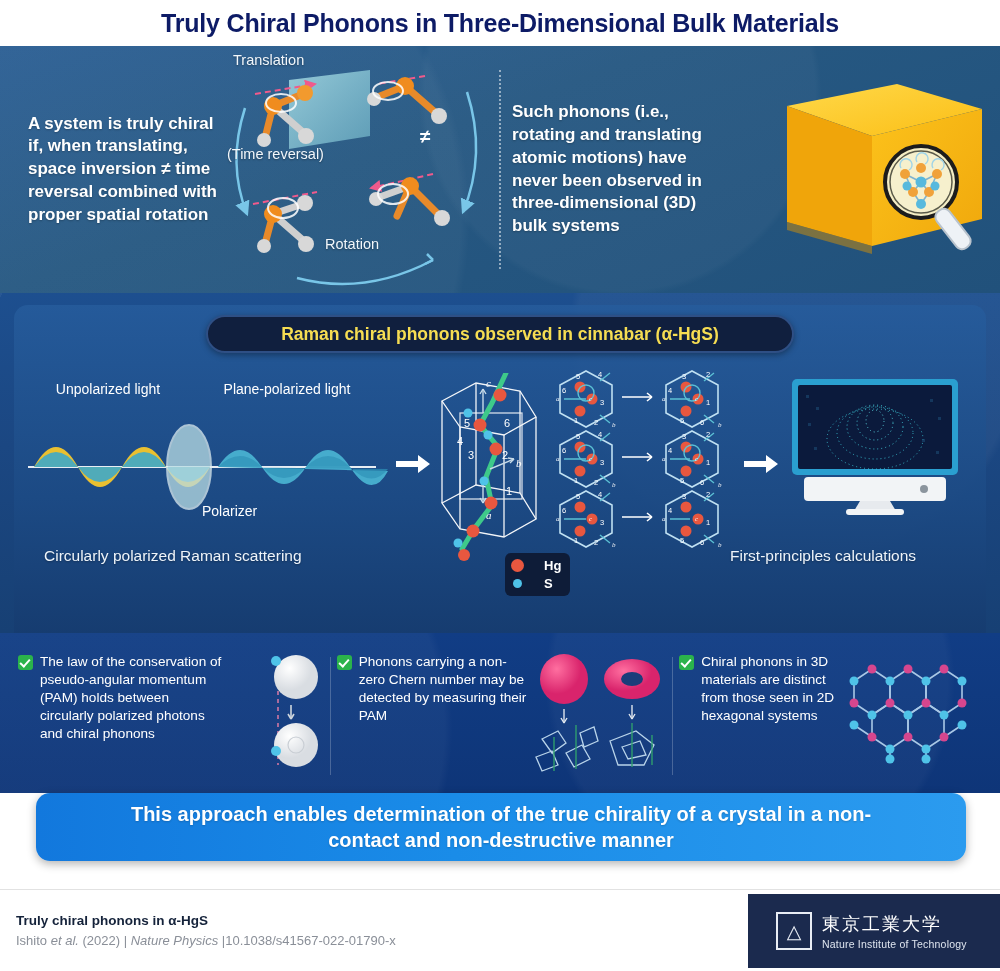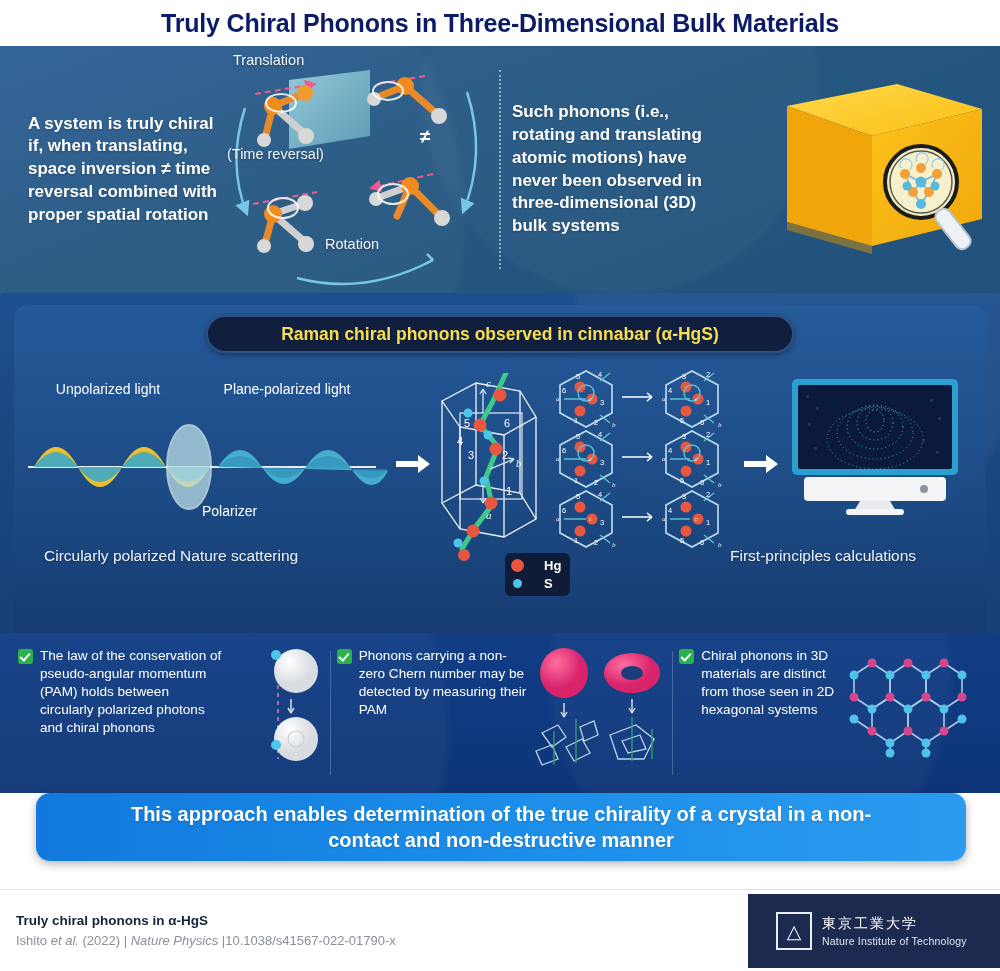--- a/index.html
+++ b/index.html
@@ -116,21 +116,21 @@
     position:relative; height: 160px;
     background: linear-gradient(180deg,#113d85 0%, #0e3578 100%);
     overflow:hidden;
   }
   .sec3::before{
     content:""; position:absolute; inset:0;
     background:
       radial-gradient(circle at 18% 60%, rgba(255,255,255,.035) 0 32%, transparent 33%),
       radial-gradient(circle at 75% 30%, rgba(255,255,255,.03) 0 26%, transparent 27%);
   }
-  .bullets { position:relative; display:flex; height:100%; padding: 14px 18px 0 18px; }
+  .bullets { position:relative; display:flex; height:100%; padding: 20px 18px 0 18px; }
   .bullet { position:relative; display:flex; gap:7px; }
   .b1 { width: 320px; }
   .b2 { width: 345px; }
   .b3 { width: 317px; }
   .bsep { width:1px; background: rgba(255,255,255,.22); margin: 4px 6px 18px 6px; }
   .check {
     flex: 0 0 auto; width:15px; height:15px; border-radius:3px;
     background:#2bb34b; position:relative; margin-top:2px;
   }
   .check::after{
@@ -170,21 +170,21 @@
   .logo-box {
     position:absolute; right: 0px; top: 4px; width: 252px; height: 74px;
     background:#1b2a4e; display:flex; align-items:center; gap:10px;
     padding-left: 28px;
   }
   .logo-mark {
     width: 36px; height: 38px; border: 2.5px solid #e9edf5; position:relative;
     display:flex; align-items:center; justify-content:center;
   }
   .logo-mark span { color:#e9edf5; font-size: 19px; line-height:1; }
-  .logo-text .jp { color:#ffffff; font-size: 14px; letter-spacing: 2px; font-weight:500; }
+  .logo-text .jp { color:#ffffff; font-size: 18px; letter-spacing: 2px; font-weight:500; }
   .logo-text .en { color:#dfe5ef; font-size: 10.5px; letter-spacing: .2px; margin-top:2px; }
 </style>
 </head>
 <body>
 
 <div class="title-bar">
   <h1>Truly Chiral Phonons in Three-Dimensional Bulk Materials</h1>
 </div>
 
 <div class="sec1">
@@ -532,21 +532,21 @@
           <rect x="24" y="70" width="3" height="3"></rect>
             <rect x="146" y="74" width="3" height="3"></rect>
         </g>
         <rect x="14" y="100" width="142" height="24" rx="4" fill="#f2f4f6"></rect>
         <circle cx="134" cy="112" r="4" fill="#8b949d"></circle>
         <polygon points="70,124 100,124 106,134 64,134" fill="#e7eaee"></polygon>
         <rect x="56" y="132" width="58" height="6" rx="3" fill="#f2f4f6"></rect>
       </svg>
     </div>
 
-    <div class="flow-caption" style="left:44px; top:180px;">Circularly polarized Nature scattering</div>
+    <div class="flow-caption" style="left:44px; top:180px;">Circularly polarized Raman scattering</div>
     <div class="flow-caption" style="left:730px; top:180px;">First-principles calculations</div>
   </div>
 </div>
 
 <div class="legend-box">
   <div class="legend-row">
     <span class="legend-dot" style="width:13px;height:13px;background:#e8573f;"></span>
     <span class="legend-txt">Hg</span>
   </div>
   <div class="legend-row">

